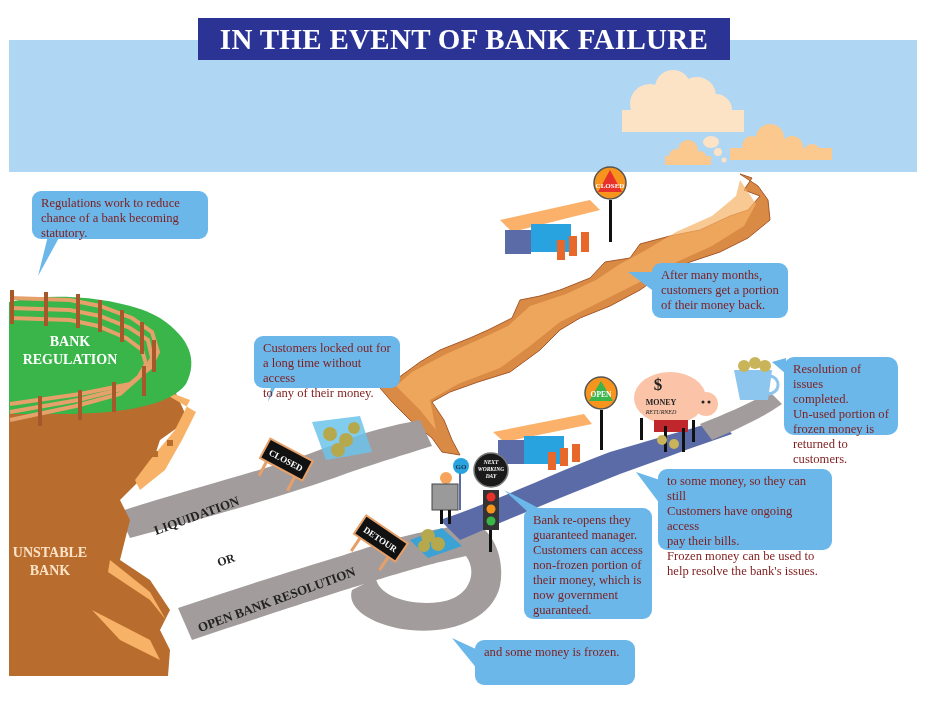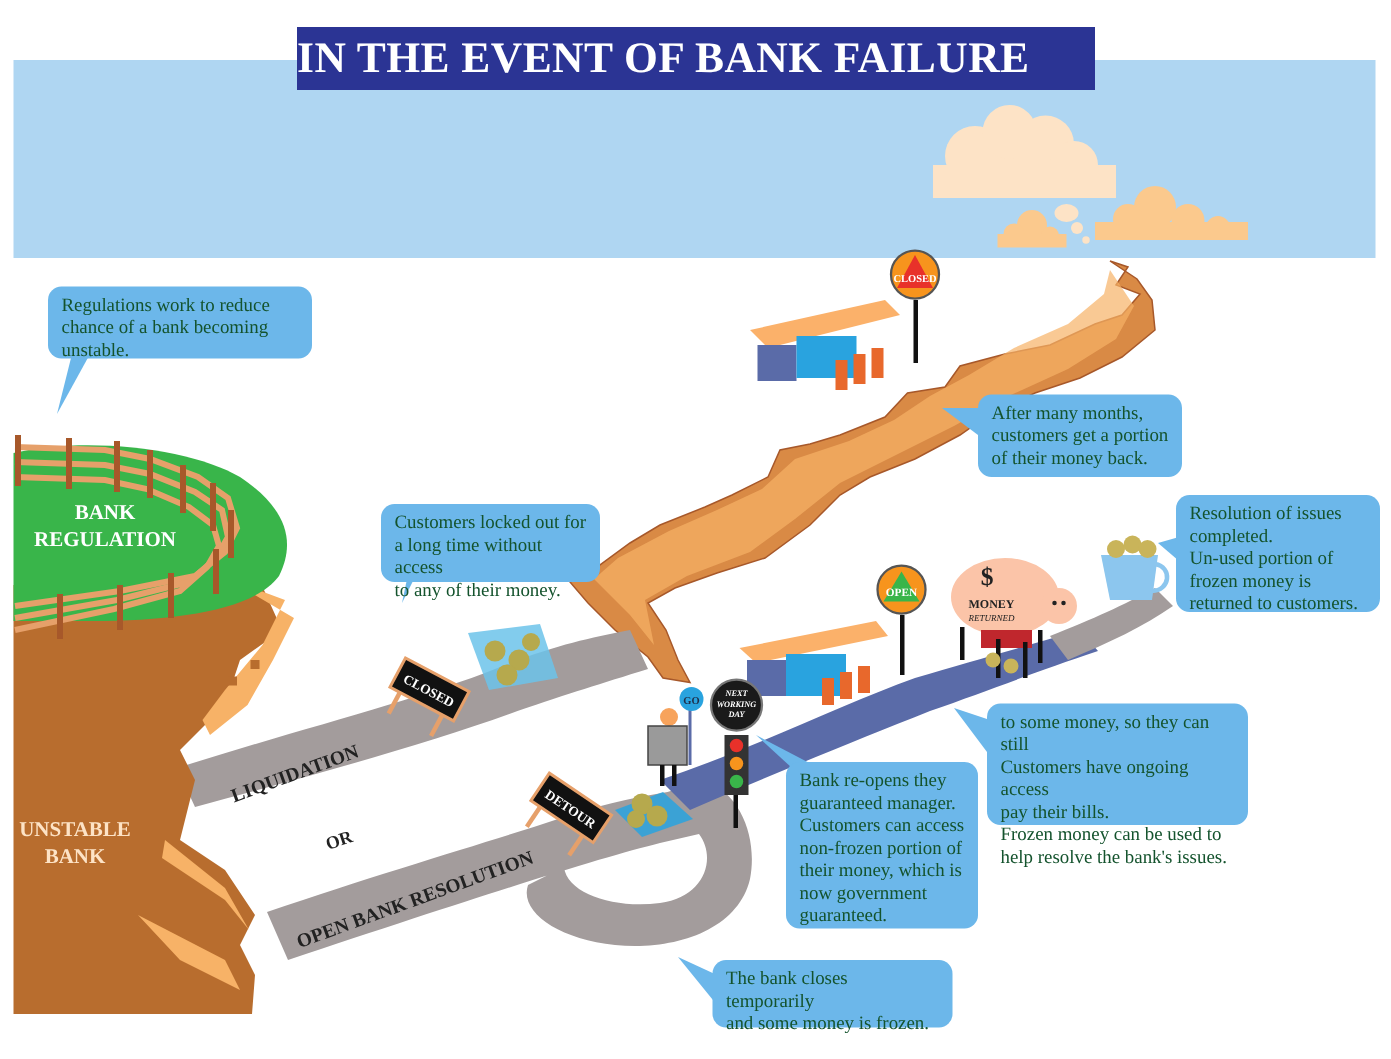--- a/index.html
+++ b/index.html
@@ -1,20 +1,20 @@
 <!DOCTYPE html>
 <html><head>
 <meta charset="utf-8">
 <style>
   html,body{margin:0;padding:0;background:#ffffff;}
   body{width:927px;height:706px;position:relative;overflow:hidden;font-family:"DejaVu Serif",serif;}
   #scene{position:absolute;left:0;top:0;width:927px;height:706px;}
   .title-banner{position:absolute;left:198px;top:18px;width:532px;height:42px;background:#2b3494;color:#fff;
-    font-family:"Liberation Serif",serif;font-weight:bold;font-size:29px;text-align:left;line-height:42px;letter-spacing:0.3px;}
-  .bubble{position:absolute;background:#6cb7ea;border-radius:9px;color:#14532d;
+    font-family:"Liberation Serif",serif;font-weight:bold;font-size:29px;text-align:center;line-height:42px;letter-spacing:0.3px;}
+  .bubble{position:absolute;background:#6cb7ea;border-radius:9px;color:#7f1d1d;
     font-family:"Liberation Serif",serif;font-size:12.6px;line-height:15px;padding:5px 9px;box-sizing:border-box;}
   .bubble span{display:block;}
 </style>
 </head>
 <body>
 
 <svg id="scene" width="927" height="706" viewBox="0 0 927 706">
 
   <rect x="9" y="40" width="908" height="132" fill="#afd6f2"></rect>
 
@@ -210,36 +210,36 @@
   <path d="M660 480 L660 504 L636 472 Z" fill="#6cb7ea"></path>
   <path d="M528 512 L546 512 L504 490 Z" fill="#6cb7ea"></path>
   <path d="M478 650 L478 670 L452 638 Z" fill="#6cb7ea"></path>
 </svg>
 
 <div class="title-banner">IN THE EVENT OF BANK FAILURE</div>
 
 <div class="bubble" style="left:32px;top:191px;width:176px;height:48px;">
   <span>Regulations work to reduce</span>
   <span>chance of a bank becoming</span>
-  <span>unstable.</span>
+  <span>statutory.</span>
 </div>
 
 <div class="bubble" style="left:254px;top:303px;width:146px;height:52px;margin-top:33px;">
   <span>Customers locked out for</span>
   <span>a long time without access</span>
   <span>to any of their money.</span>
 </div>
 
 <div class="bubble" style="left:652px;top:263px;width:136px;height:55px;">
   <span>After many months,</span>
   <span>customers  get a portion</span>
   <span>of their money back.</span>
 </div>
 
-<div class="bubble" style="left:784px;top:330px;width:136px;height:78px;">
+<div class="bubble" style="left:784px;top:357px;width:114px;height:78px;border-radius:10px;">
   <span>Resolution of issues</span>
   <span>completed.</span>
   <span>Un-used portion of</span>
   <span>frozen money is</span>
   <span>returned to customers.</span>
 </div>
 
 <div class="bubble" style="left:658px;top:469px;width:174px;height:81px;">
   <span>to some money, so  they can still</span>
   <span>Customers have ongoing access</span>
@@ -252,15 +252,14 @@
   <span>Bank re-opens they</span>
   <span>guaranteed manager.</span>
   <span>Customers can access</span>
   <span>non-frozen portion of</span>
   <span>their money, which is</span>
   <span>now government</span>
   <span>guaranteed.</span>
 </div>
 
 <div class="bubble" style="left:475px;top:640px;width:160px;height:45px;">
-  <span>The bank closes temporarily</span>
   <span>and some money is frozen.</span>
 </div>
 
 </body></html>

